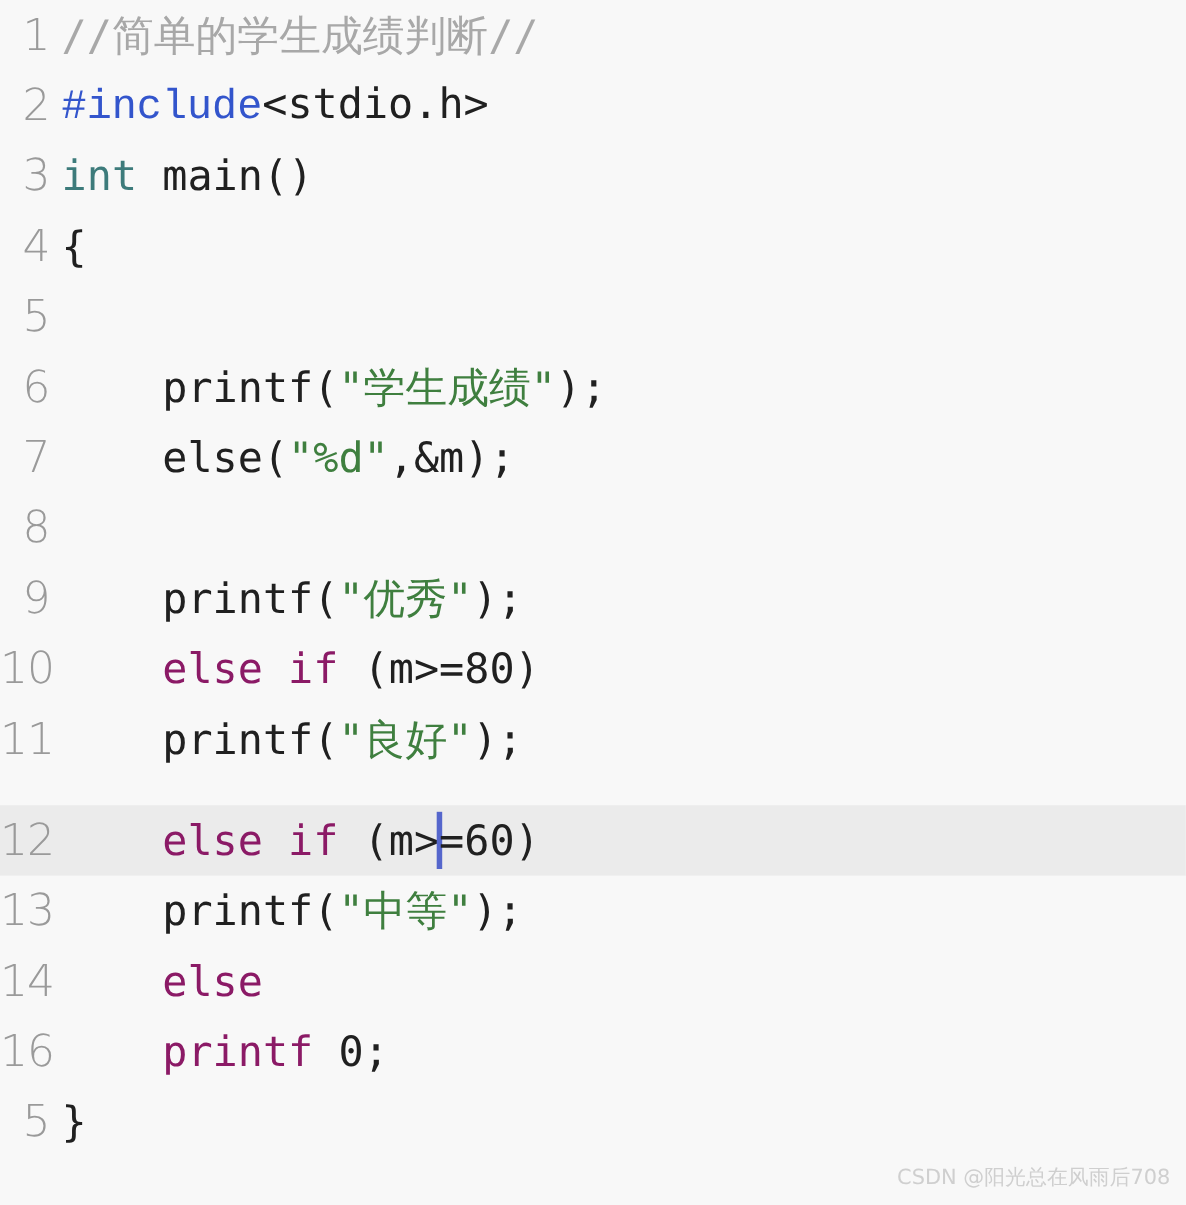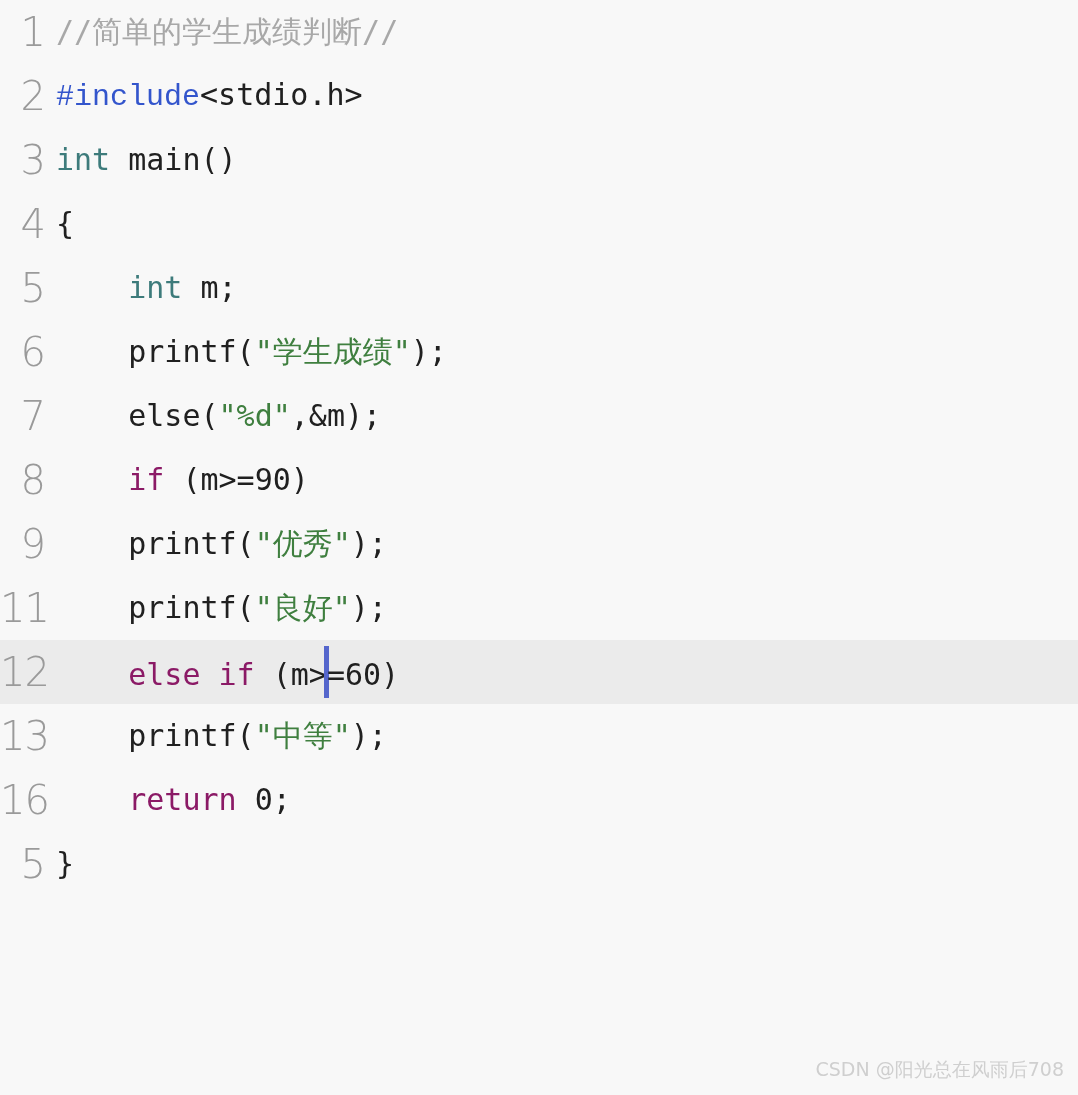--- a/index.html
+++ b/index.html
@@ -24,41 +24,42 @@
   .code-line {
     position: relative;
     display: flex;
     align-items: center;
     height: 64px;
     width: 100%;
     box-sizing: border-box;
   }
   .code-line.active {
     background: #ebebeb;
+    margin-top: 28px;
   }
 
   .gutter {
     flex: 0 0 48px;
     width: 48px;
     text-align: right;
     padding-right: 3px;
     box-sizing: border-box;
     color: #9a9a9a;
     font-size: 40px;
     line-height: 1;
     font-family: "DejaVu Sans", "Liberation Sans", sans-serif;
     font-weight: 300;
     letter-spacing: -1px;
     user-select: none;
   }
 
   .line-content {
     flex: 1 1 auto;
     white-space: pre;
-    font-size: 30px;
+    font-size: 38px;
     line-height: 1;
     color: #202020;
     font-family: "DejaVu Sans Mono", "Liberation Mono", monospace;
     padding-left: 8px;
     position: relative;
   }
 
   
   .t-comment { color: #a8a8a8; }
   .t-pre     { color: #3355cc; font-family: Liberation Mono, monospace; }
@@ -104,53 +105,59 @@
       <div class="code-line">
         <div class="gutter">3</div>
         <div class="line-content"><span class="t-type">int</span><span class="t-plain"> main()</span></div>
       </div>
       <div class="code-line">
         <div class="gutter">4</div>
         <div class="line-content"><span class="t-plain">{</span></div>
       </div>
       <div class="code-line">
         <div class="gutter">5</div>
-        <div class="line-content"><span class="t-plain">    </span><span class="t-type">int</span><span class="t-plain"> m;</span></div>
       </div>
       <div class="code-line">
         <div class="gutter">6</div>
         <div class="line-content"><span class="t-plain">    printf(</span><span class="t-str">"学生成绩"</span><span class="t-plain">);</span></div>
       </div>
       <div class="code-line">
         <div class="gutter">7</div>
         <div class="line-content"><span class="t-plain">    else(</span><span class="t-str">"%d"</span><span class="t-plain">,&amp;m);</span></div>
       </div>
       <div class="code-line">
         <div class="gutter">8</div>
-        <div class="line-content"><span class="t-plain">    </span><span class="t-kw">if</span><span class="t-plain"> (m&gt;=90)</span></div>
       </div>
       <div class="code-line">
         <div class="gutter">9</div>
         <div class="line-content"><span class="t-plain">    printf(</span><span class="t-str">"优秀"</span><span class="t-plain">);</span></div>
+      </div>
+      <div class="code-line">
+        <div class="gutter">10</div>
+        <div class="line-content"><span class="t-plain">    </span><span class="t-kw">else if</span><span class="t-plain"> (m&gt;=80)</span></div>
       </div>
       <div class="code-line">
         <div class="gutter">11</div>
         <div class="line-content"><span class="t-plain">    printf(</span><span class="t-str">"良好"</span><span class="t-plain">);</span></div>
       </div>
       <div class="code-line active">
         <div class="gutter">12</div>
         <div class="line-content"><span class="t-plain">    </span><span class="t-kw">else if</span><span class="t-plain"> (m&gt;</span><span class="caret"></span><span class="t-plain">=60)</span></div>
       </div>
       <div class="code-line">
         <div class="gutter">13</div>
         <div class="line-content"><span class="t-plain">    printf(</span><span class="t-str">"中等"</span><span class="t-plain">);</span></div>
       </div>
       <div class="code-line">
+        <div class="gutter">14</div>
+        <div class="line-content"><span class="t-plain">    </span><span class="t-kw">else</span></div>
+      </div>
+      <div class="code-line">
         <div class="gutter">16</div>
-        <div class="line-content"><span class="t-plain">    </span><span class="t-kw">return</span><span class="t-plain"> 0;</span></div>
+        <div class="line-content"><span class="t-plain">    </span><span class="t-kw">printf</span><span class="t-plain"> 0;</span></div>
       </div>
       <div class="code-line">
         <div class="gutter">5</div>
         <div class="line-content"><span class="t-plain">}</span></div>
       </div>
     </div>
   <div id="watermark">CSDN @阳光总在风雨后708</div>
 </div>
 
 </body></html>

